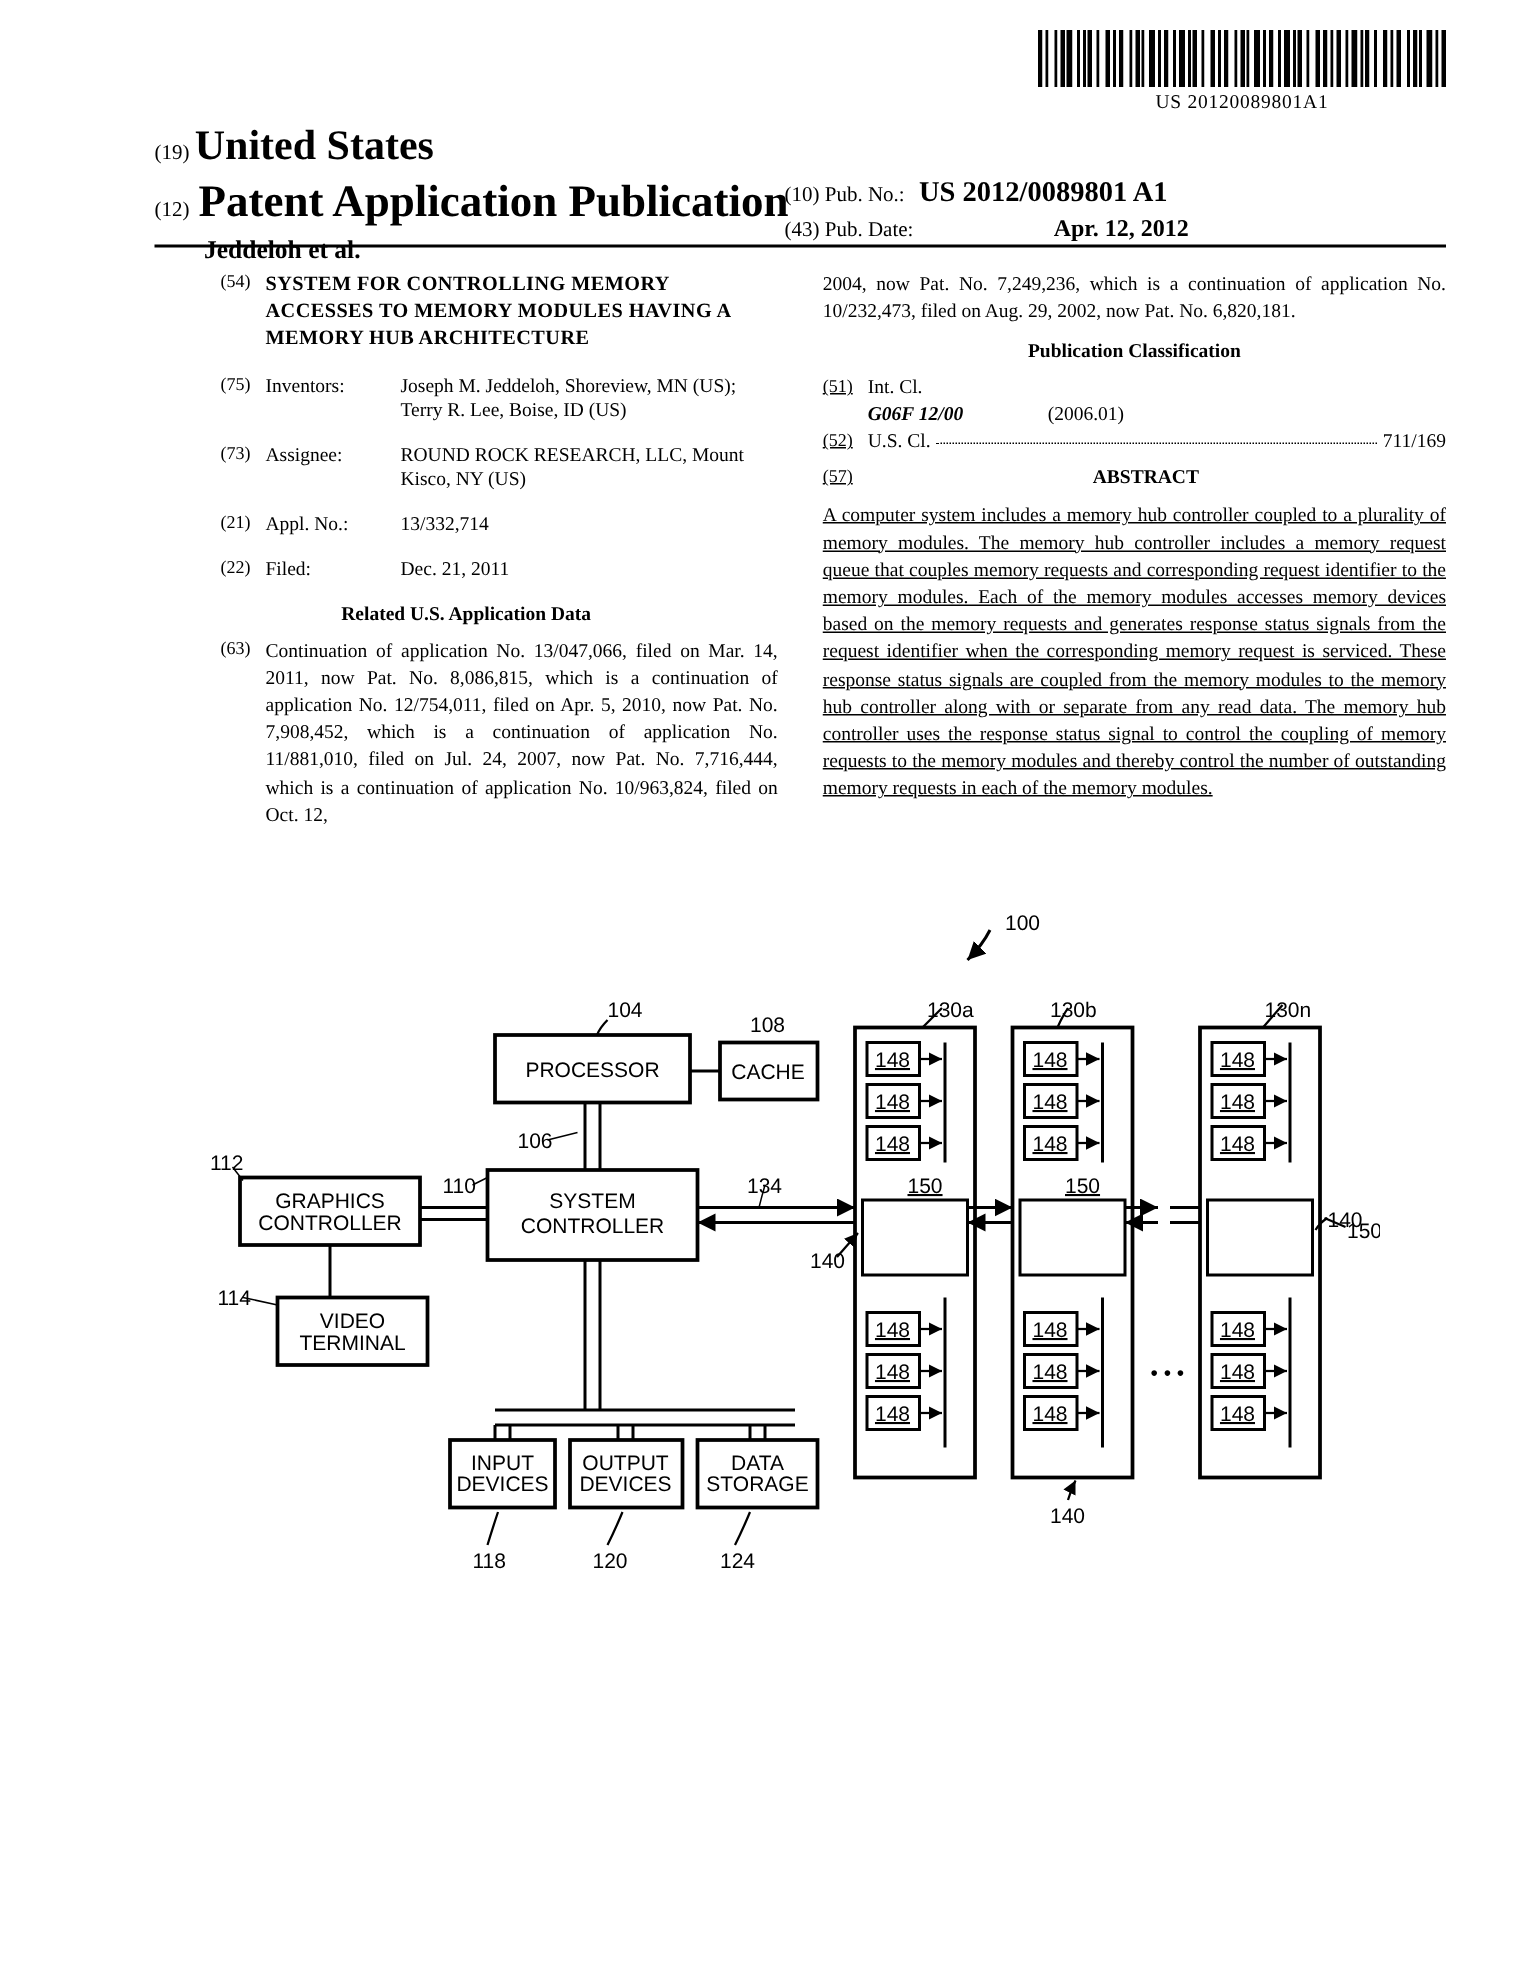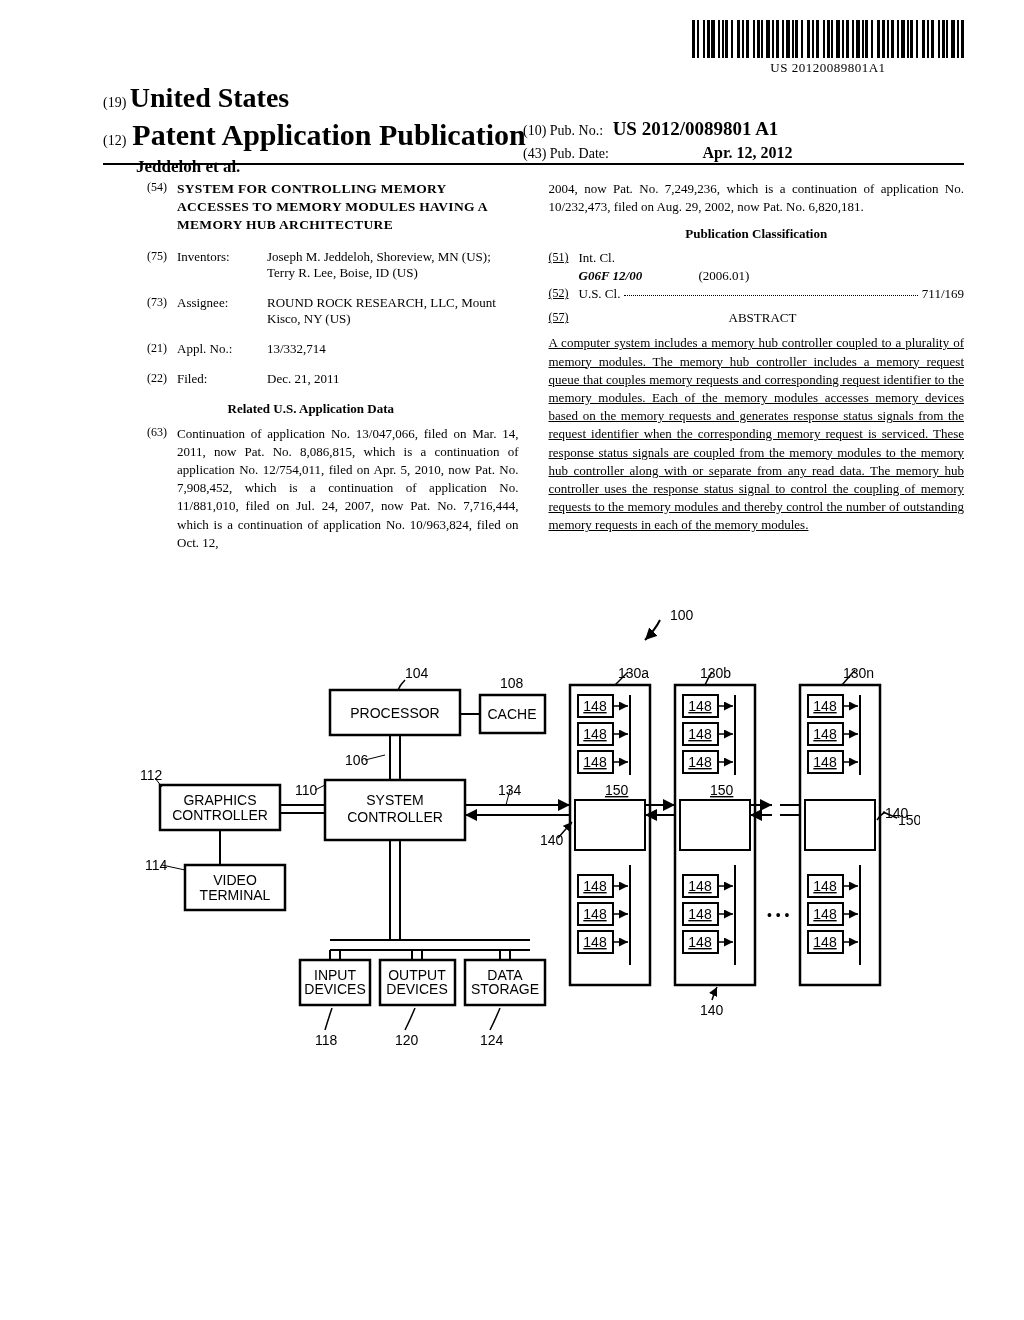--- a/index.html
+++ b/index.html
@@ -105,21 +105,21 @@
       font-weight: bold;
       font-size: 13px;
       margin: 10px 0 8px;
     }
     .related-text {
       font-size: 13px;
       line-height: 1.4;
       text-align: justify;
     }
     .abstract-head {
-      font-weight: normal;
+      font-weight: bold;
       font-size: 13px;
       margin-left: 150px;
       margin-bottom: 6px;
     }
     .abstract-text {
       font-size: 13px;
       line-height: 1.4;
       text-align: justify;
       text-decoration: underline;
     }

